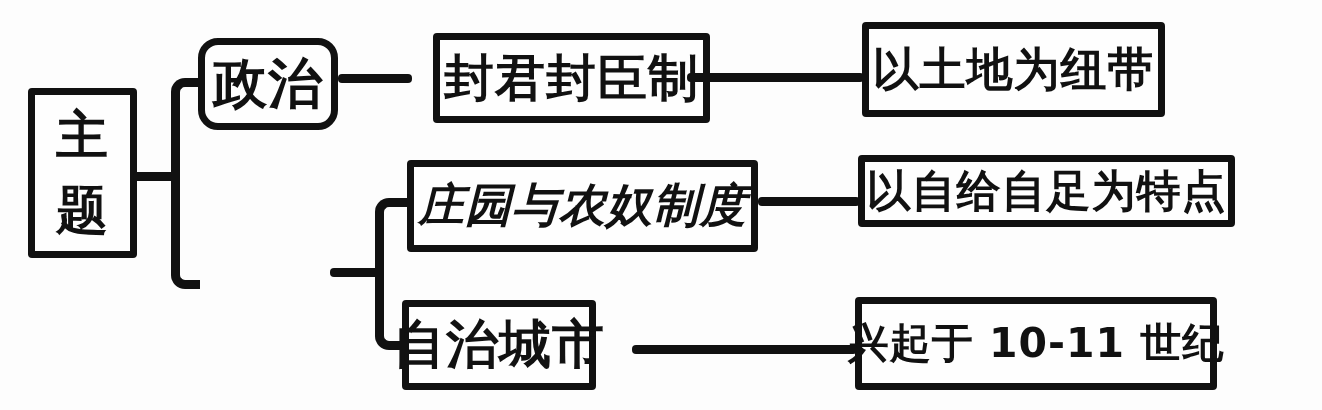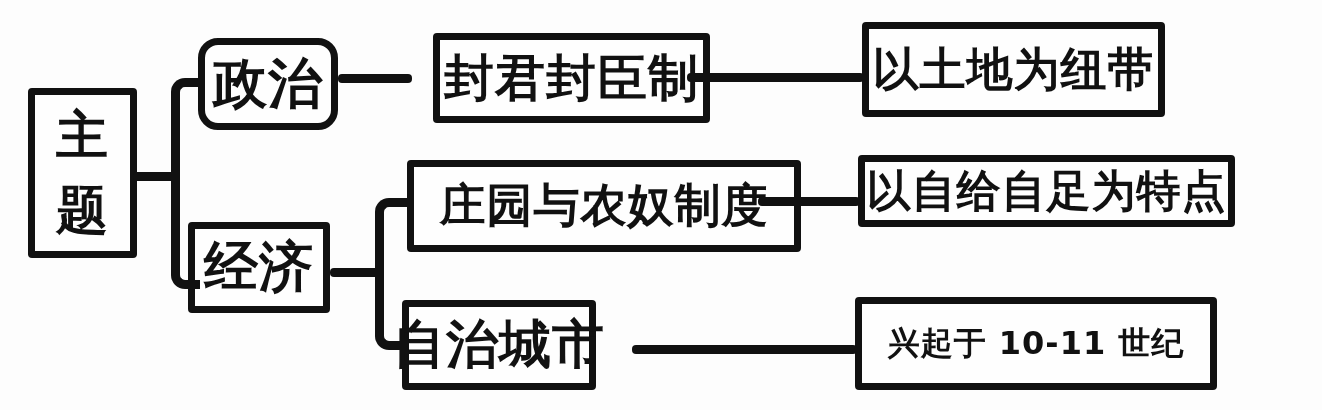--- a/index.html
+++ b/index.html
@@ -42,24 +42,24 @@
     border-right:none;
     border-radius:14px 0 0 14px;
     background:transparent;
   }
   
   .n-theme    { left:28px;  top:88px;  width:109px; height:170px; font-size:52px; }
   .n-politics { left:198px; top:38px;  width:140px; height:92px;  font-size:54px;border-radius:20px; }
   .n-economy  { left:188px; top:222px; width:142px; height:91px;  font-size:54px; }
   .n-feudal   { left:410px; top:33px;  width:277px; height:90px;  font-size:50px;margin-left:23px; }
   .n-land     { left:862px; top:22px;  width:303px; height:95px;  font-size:46px; }
-  .n-manor    { left:407px; top:160px; width:394px; height:92px;  font-size:46px; }
+  .n-manor    { left:407px; top:160px; width:351px; height:92px;  font-size:46px;font-style:italic; }
   .n-selfsuff { left:858px; top:155px; width:377px; height:72px;  font-size:44px; }
   .n-city     { left:402px; top:300px; width:194px; height:90px;  font-size:52px; }
-  .n-rise     { left:855px; top:297px; width:362px; height:93px;  font-size:32px; }
+  .n-rise     { left:855px; top:297px; width:362px; height:93px;  font-size:41px; }
   
   .c-theme-out   { left:133px; top:172px; width:45px;  height:9px; }
   .c-bracket1    { left:171px; top:78px;  width:29px;  height:211px; }
   .c-pol-feudal  { left:338px; top:74px;  width:74px;  height:9px; }
   .c-feudal-land { left:687px; top:73px;  width:177px; height:9px; }
   .c-eco-out     { left:330px; top:268px; width:52px;  height:9px; }
   .c-bracket2    { left:375px; top:198px; width:34px;  height:152px; }
   .c-manor-self  { left:758px; top:197px; width:102px; height:9px; }
   .c-city-rise   { left:632px; top:345px; width:225px; height:9px; }
 </style>
@@ -67,23 +67,20 @@
 <body>
 
 <div class="canvas">
 
   <div class="node n-theme">
     <span class="lbl vtext">主题</span>
   </div>
 
   <div class="node n-politics">
     <span class="lbl">政治</span>
-  </div>
-  <div class="node n-economy">
-    <span class="lbl">经济</span>
   </div>
 
   <div class="node n-feudal">
     <span class="lbl">封君封臣制</span>
   </div>
   <div class="node n-land">
     <span class="lbl">以土地为纽带</span>
   </div>
 
   <div class="node n-manor">

